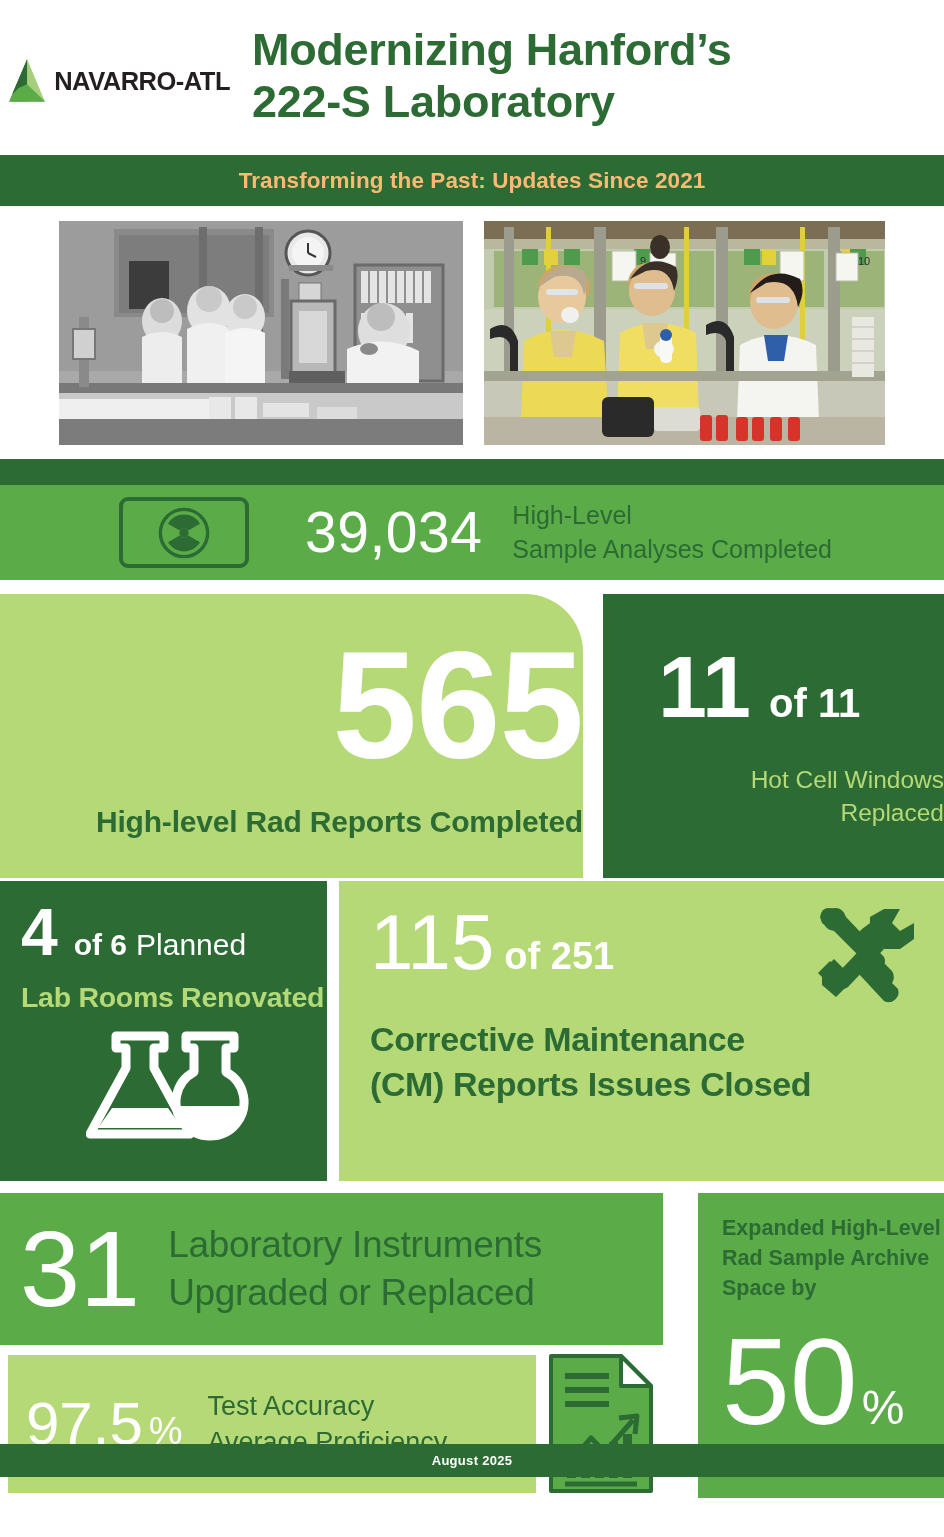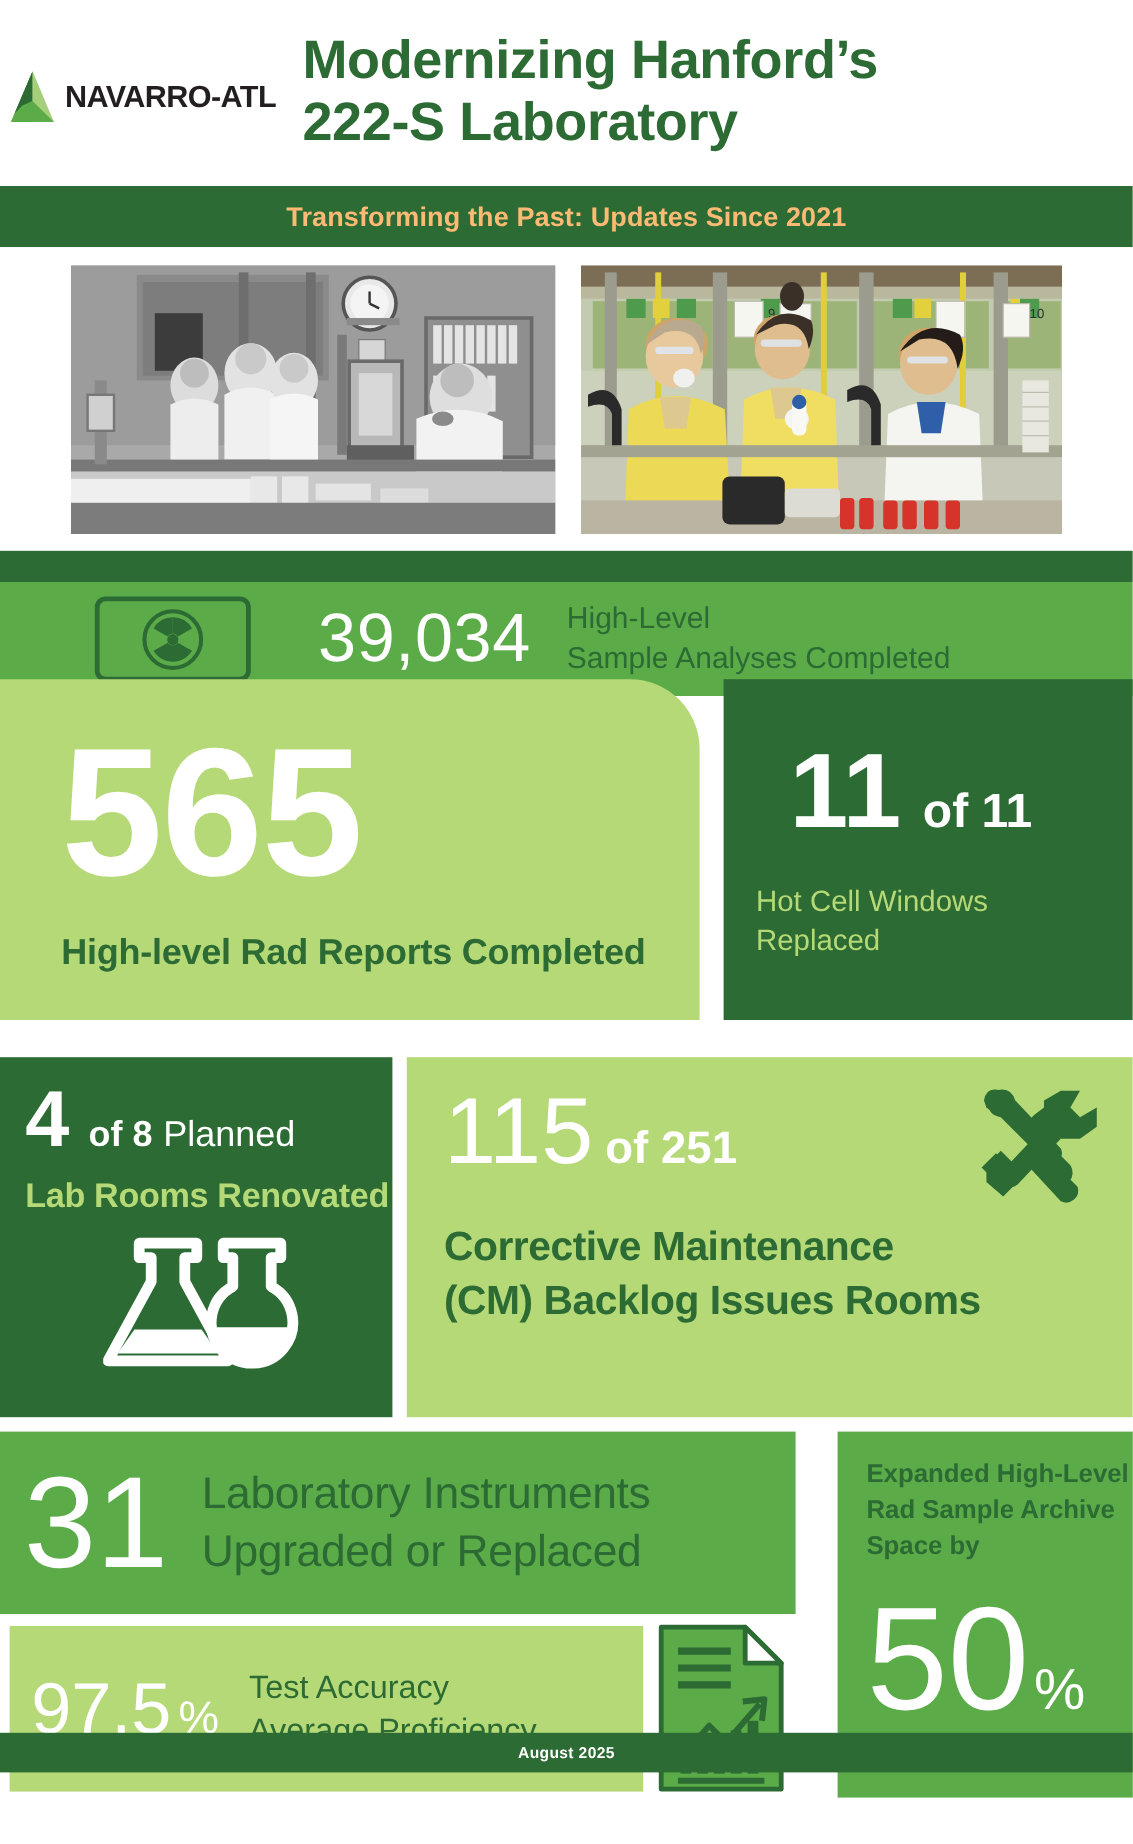--- a/index.html
+++ b/index.html
@@ -57,39 +57,39 @@
 
   
   .sep-bar {
     position: absolute; left: 0; top: 459px; width: 944px; height: 26px;
     background: #2c6b33;
   }
 
   
   .row-analyses {
     position: absolute; left: 0; top: 485px; width: 944px; height: 95px;
-    background: #5bac49; display: flex; align-items: center;
+    background: #5bac49; display: flex; align-items: center; padding-left: 40px;
   }
   .rad-icon-box {
     margin-left: 79px; width: 130px; height: 71px; border: 4px solid #2c6b33;
     border-radius: 9px; display: flex; align-items: center; justify-content: center;
     flex: none;
   }
   .rad-svg { width: 54px; height: 54px; display: block; }
   .analyses-num {
     margin-left: 56px; color: #ffffff; font-size: 57px; font-weight: normal;
     letter-spacing: 0.5px; line-height: 1; flex: none;
   }
   .analyses-label {
     margin-left: 30px; color: #2c6b33; font-size: 25px; line-height: 1.34;
     font-weight: normal;
   }
 
   
-  .row2 { position: absolute; left: 0; top: 566px; width: 844px; height: 284px; }
+  .row2 { position: absolute; left: 0; top: 594px; width: 844px; height: 284px; text-align: right; }
   .card-565 {
     position: absolute; left: 0; top: 0; width: 583px; height: 284px;
     background: #b5d977; border-top-right-radius: 58px;
     display: flex; flex-direction: column; justify-content: center;
   }
   .num-565 {
     color: #ffffff; font-size: 152px; font-weight: bold; line-height: 0.95;
     margin-left: 51px; letter-spacing: -1px;
   }
   .lbl-565 {
@@ -383,42 +383,42 @@
         <div>Hot Cell Windows</div>
         <div>Replaced</div>
       </div>
     </div>
   </div>
 
   <div class="row3">
     <div class="card-4">
       <div class="num-4-row">
         <span class="num-4">4</span>
-        <span class="num-4-of">of 8</span>
+        <span class="num-4-of">of 6</span>
         <span class="num-4-planned">Planned</span>
       </div>
       <div class="lbl-4">Lab Rooms Renovated</div>
       <div class="flask-wrap">
         <svg class="flask-svg" viewBox="0 0 164 124">
           <path d="M30 8 L78 8 L78 20 L68 20 L68 40 L104 106 L4 106 L40 40 L40 20 L30 20 Z" fill="none" stroke="#ffffff" stroke-width="9" stroke-linejoin="round"></path>
           <path d="M26 80 L82 80 L96 100 L12 100 Z" fill="#ffffff"></path>
           <path d="M100 8 L148 8 L148 20 L140 20 L140 44 A34 34 0 1 1 108 44 L108 20 L100 20 Z" fill="none" stroke="#ffffff" stroke-width="9" stroke-linejoin="round"></path>
           <path d="M92 78 A32 32 0 0 0 156 78 Z" fill="#ffffff"></path>
         </svg>
       </div>
     </div>
 
     <div class="card-231">
       <div class="num-231-row">
         <span class="num-231">115</span>
         <span class="num-231-of">of 251</span>
       </div>
       <div class="lbl-231">
         <div>Corrective Maintenance</div>
-        <div>(CM) Backlog Issues Rooms</div>
+        <div>(CM) Reports Issues Closed</div>
       </div>
       <div class="tools-wrap">
         <svg class="tools-svg" viewBox="0 0 104 104">
           <g fill="#2c6b33">
             <path d="M70 6 L86 6 L78 20 L86 28 L100 20 L100 36 L86 46 L70 46 L60 38 L50 48 L38 36 L48 26 L56 20 L56 14 Z"></path>
             <path d="M58 34 L70 46 L34 84 A8.5 8.5 0 0 1 22 72 Z"></path>
             <path d="M8 68 L20 56 L30 66 L24 72 L34 82 L22 94 L8 82 Z"></path>
             <path d="M4 70 L16 58 L28 70 L16 82 Z"></path>
             <path d="M16 6 Q28 2 32 14 L70 54 A9 9 0 0 1 58 66 L20 28 Q8 26 10 14 Z"></path>
             <path d="M6 14 Q8 2 20 6 L28 14 L16 26 L8 20 Z"></path>

